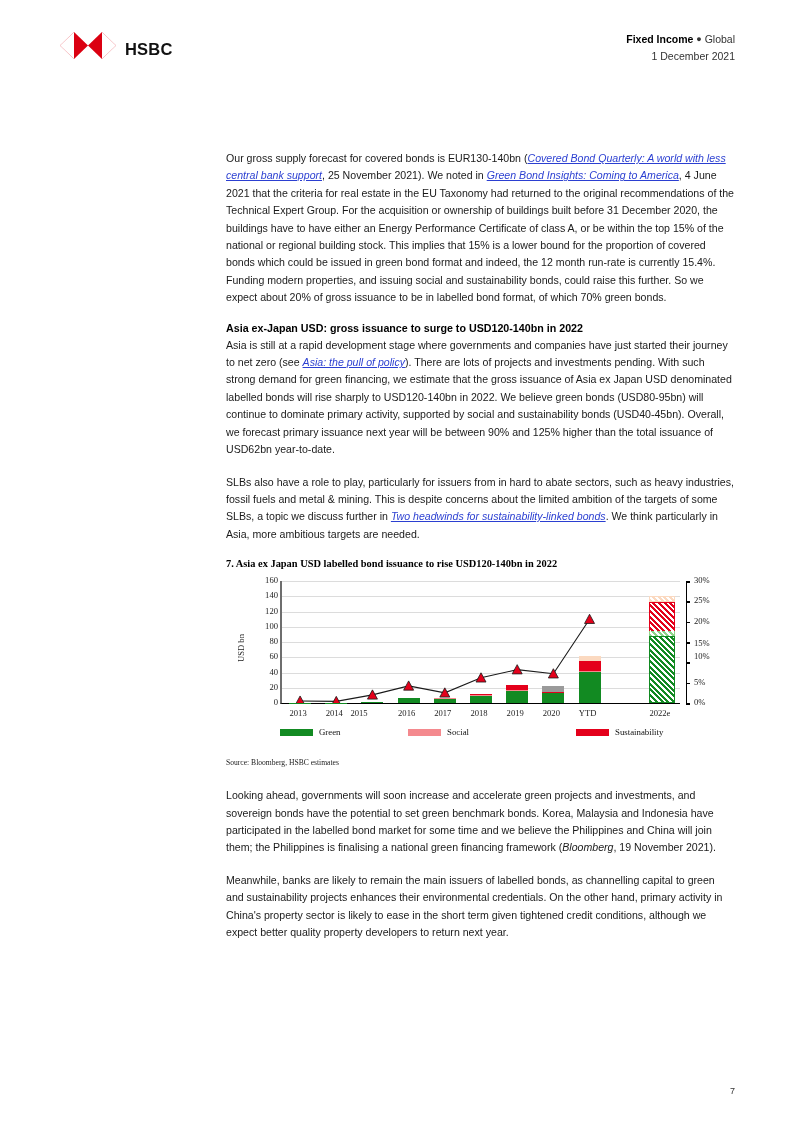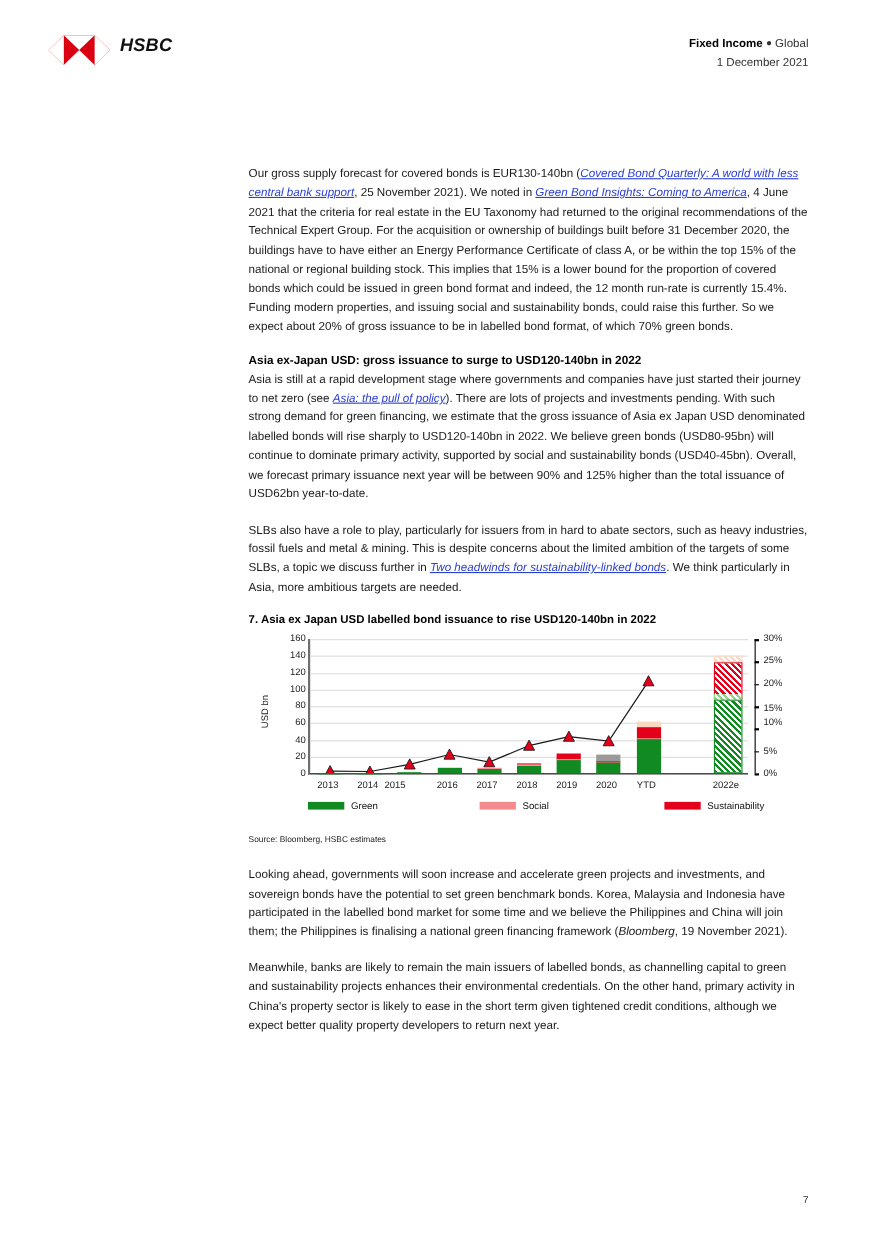--- a/index.html
+++ b/index.html
@@ -8,21 +8,21 @@
     background:#ffffff;
     font-family:"Liberation Sans", sans-serif;
     color:#1a1a1a;
     position:relative;
     overflow:hidden;
   }
   .page { position:relative; width:793px; height:1122px; }
 
   
   .header { position:absolute; left:0; top:0; width:793px; height:80px; }
-  .logo-wrap { position:absolute; left:44px; top:32px; display:flex; align-items:flex-start; gap:9px;font-style:italic; }
+  .logo-wrap { position:absolute; left:60px; top:32px; display:flex; align-items:flex-end; gap:9px; }
   .hsbc-mark { width:56px; height:27px; display:block; }
   .hsbc-word { font-size:16.5px; font-weight:bold; letter-spacing:.2px; color:#111; }
   .header-right { position:absolute; right:58px; top:32px; text-align:right; line-height:15px; }
   .hdr-line1 { font-size:10.5px; color:#333; }
   .hdr-line1 b { font-weight:bold; color:#000; }
   .hdr-dot { font-size:9px; vertical-align:1px; }
   .hdr-line2 { font-size:10.5px; color:#333; margin-top:2px; }
 
   
   .margin-col { position:absolute; left:58px; width:150px; }
@@ -45,21 +45,21 @@
   .ylabel { position:absolute; font-size:8.6px; color:#222; transform:rotate(-90deg); transform-origin:left top; white-space:nowrap; }
   .xtick { position:absolute; font-size:8.6px; color:#222; text-align:center; transform:translateX(-50%); }
   .bar { position:absolute; bottom:0; }
   .seg { position:absolute; left:0; width:100%; }
   .raxis { position:absolute; width:0; border-left:1.6px solid #000; }
   .rtickmark { position:absolute; width:4px; height:1.4px; background:#000; }
 
   .legend { position:absolute; left:54px; top:148px; width:450px; font-size:8.8px; color:#111; }
   .lg-row { display:flex; }
   .lg-item { display:flex; align-items:center; gap:6px; height:14px; }
-  .lg-c1 { width:156px; } .lg-c2 { width:168px; } .lg-c3 { width:auto; }
+  .lg-c1 { width:128px; } .lg-c2 { width:168px; } .lg-c3 { width:auto; }
   .swatch { width:33px; height:7px; display:inline-block; }
   .lg-line { width:33px; height:9px; position:relative; display:inline-block; }
   .source { position:absolute; left:0; top:180px; font-size:7.6px; color:#222; }
 
   .pageno { position:absolute; right:58px; bottom:26px; font-size:9px; color:#333; }
 </style>
 </head>
 <body>
 
 <div class="page">
@@ -85,21 +85,21 @@
   <div class="body-col" style="top:150px;">
 
     <p class="para"><span>Our gross supply forecast for covered bonds is EUR130-140bn (</span><a class="lnk" href="#">Covered Bond Quarterly: A world with less central bank support</a><span>, 25 November 2021). We noted in </span><a class="lnk" href="#">Green Bond Insights: Coming to America</a><span>, 4 June 2021 that the criteria for real estate in the EU Taxonomy had returned to the original recommendations of the Technical Expert Group. For the acquisition or ownership of buildings built before 31 December 2020, the buildings have to have either an Energy Performance Certificate of class A, or be within the top 15% of the national or regional building stock. This implies that 15% is a lower bound for the proportion of covered bonds which could be issued in green bond format and indeed, the 12 month run-rate is currently 15.4%. Funding modern properties, and issuing social and sustainability bonds, could raise this further. So we expect about 20% of gross issuance to be in labelled bond format, of which 70% green bonds.</span></p>
 
     <h2 class="sub">Asia ex-Japan USD: gross issuance to surge to USD120-140bn in 2022</h2>
 
     <p class="para"><span>Asia is still at a rapid development stage where governments and companies have just started their journey to net zero (see </span><a class="lnk" href="#">Asia: the pull of policy</a><span>). There are lots of projects and investments pending. With such strong demand for green financing, we estimate that the gross issuance of Asia ex Japan USD denominated labelled bonds will rise sharply to USD120-140bn in 2022. We believe green bonds (USD80-95bn) will continue to dominate primary activity, supported by social and sustainability bonds (USD40-45bn). Overall, we forecast primary issuance next year will be between 90% and 125% higher than the total issuance of USD62bn year-to-date.</span></p>
 
     <p class="para"><span>SLBs also have a role to play, particularly for issuers from in hard to abate sectors, such as heavy industries, fossil fuels and metal &amp; mining. This is despite concerns about the limited ambition of the targets of some SLBs, a topic we discuss further in </span><a class="lnk" href="#">Two headwinds for sustainability-linked bonds</a><span>. We think particularly in Asia, more ambitious targets are needed.</span></p>
 
-    <div style="margin-top:5px;">
+    <div style="margin-top:5px;font-family:Liberation Serif, serif;">
       <div class="fig-title">7. Asia ex Japan USD labelled bond issuance to rise USD120-140bn in 2022</div>
       <div class="chart-box" id="chart">
           <div class="plot">
             <div class="grid-line" style="top: 106.75px;"></div>
             <div class="grid-line" style="top: 91.5px;"></div>
             <div class="grid-line" style="top: 76.25px;"></div>
             <div class="grid-line" style="top: 61px;"></div>
             <div class="grid-line" style="top: 45.75px;"></div>
             <div class="grid-line" style="top: 30.5px;"></div>
             <div class="grid-line" style="top: 15.25px;"></div>

